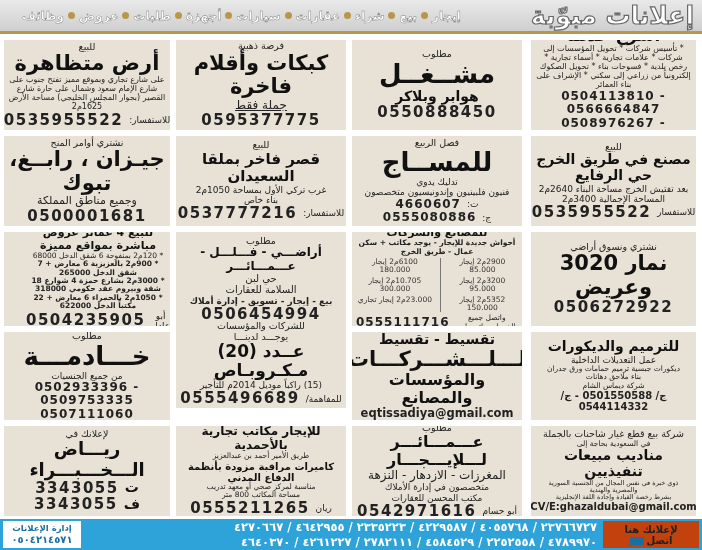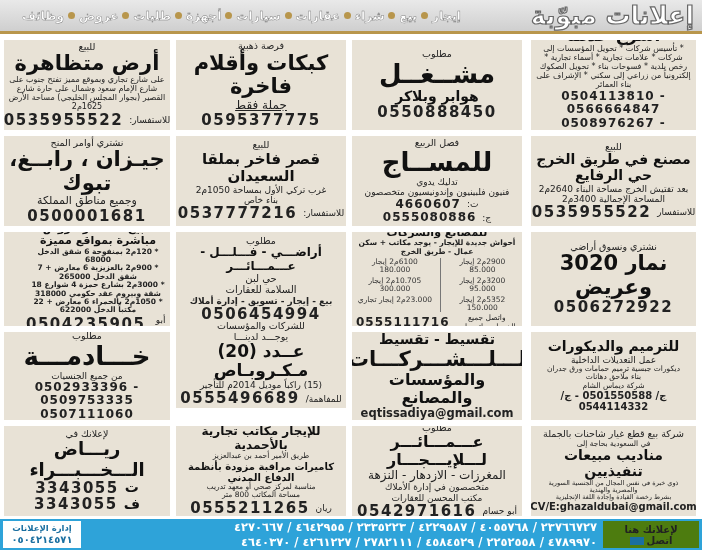--- a/index.html
+++ b/index.html
@@ -41,21 +41,21 @@
   .email { font-family: "DejaVu Sans", sans-serif; font-weight: bold; font-size: 11.5px; direction: ltr; color: #222; }
 
   .price-table { display: flex; gap: 6px; font-size: 7.5px; color: #333; margin: 2px 0; }
   .price-col { display: flex; flex-direction: column; gap: 2px; }
   .price-divider { width: 1px; background: #777; }
 
   .footer {
     position: absolute; left: 0; top: 519px; width: 702px; height: 31px;
     background: #2ea3d9; display: flex; align-items: center; direction: rtl;
   }
-  .footer-cta { background: #4d7c0f; width: 96px; height: 27px; margin-right: 3px; display: flex; flex-direction: column; align-items: center; justify-content: center; font-size: 10px; font-weight: bold; color: #222; line-height: 1.1; }
+  .footer-cta { background: #c2410c; width: 96px; height: 27px; margin-right: 3px; display: flex; flex-direction: column; align-items: center; justify-content: center; font-size: 10px; font-weight: bold; color: #222; line-height: 1.1; }
   .footer-nums { flex: 1; display: flex; flex-direction: column; justify-content: center; font-size: 11.5px; font-weight: bold; color: #fff; padding: 0 6px; letter-spacing: 0.5px; white-space: nowrap; line-height: 1.25; overflow: hidden; }
   .footer-admin { background: #fff; width: 78px; height: 27px; margin-left: 3px; display: flex; flex-direction: column; align-items: center; justify-content: center; font-size: 8.5px; font-weight: bold; color: #1a6fa0; line-height: 1.2; }
   .hand-icon { display: inline-block; width: 14px; height: 8px; background: #1a6fa0; margin-right: 3px; vertical-align: middle; }
 </style>
 </head>
 <body>
 
 <div class="header">
   <div class="header-title">إعلانات مبوّبة</div>
   <div class="header-cats">
@@ -180,21 +180,21 @@
   <div class="ad" style="right:356px; top:192px; width:170px; height:94px;">
     <div class="tag">مطلوب</div>
     <div class="title m" style="font-size:12px;">أراضـــي - فـــلـــل - عـــمـــائـــر</div>
     <div class="body" style="font-size:10px;">حي لبن</div>
     <div class="body" style="font-size:10px;">السلامة للعقارات</div>
     <div class="body" style="font-weight:bold;">بيع - إيجار - تسويق - إدارة أملاك</div>
     <div class="phone">0506454994</div>
   </div>
   <div class="ad" style="right:532px; top:192px; width:166px; height:94px;padding-left:26px;">
     <div class="title m" style="font-size:11px;">للبيع 4 عمائر عروض مباشرة بمواقع مميزة</div>
-    <div class="body sm" style="font-weight:bold;text-align:center;">* 120م2 بمنفوحة 6 شقق الدخل 68000</div>
+    <div class="body sm" style="font-weight:normal;text-align:center;">* 120م2 بمنفوحة 6 شقق الدخل 68000</div>
     <div class="body sm" style="font-weight:bold;">* 900م2 بالعزيزية 6 معارض + 7 شقق الدخل 265000</div>
     <div class="body sm" style="font-weight:bold;">* 3000م2 بشارع حمزة 4 شوارع 18 شقة وبيروم عقد حكومي 318000</div>
     <div class="body sm" style="font-weight:bold;">* 1050م2 بالحمراء 6 معارض + 22 مكتباً الدخل 622000</div>
     <div class="phone-row">
       <span class="label">أبو عادل</span>
       <span class="phone">0504235905</span>
     </div>
   </div>
 
   <div class="ad" style="right:6px; top:292px; width:165px; height:88px;">

